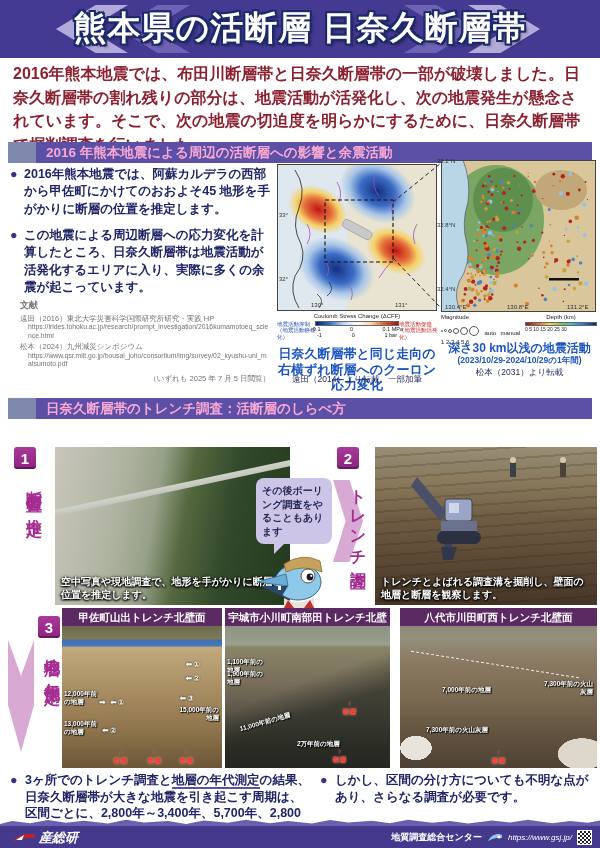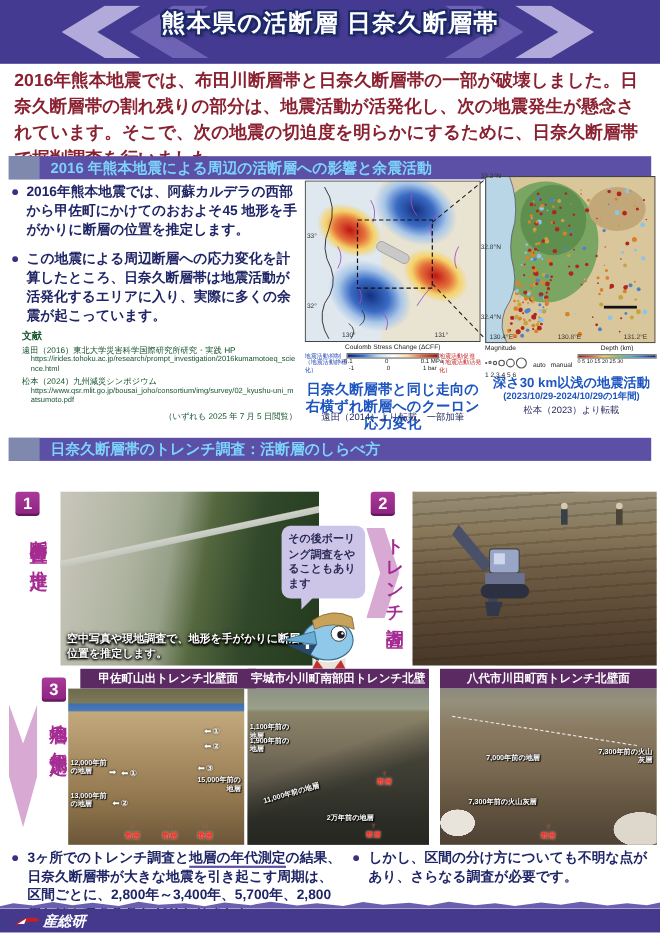--- a/index.html
+++ b/index.html
@@ -9,38 +9,38 @@
   .abs{position:absolute;}
 
   
   .banner{position:absolute;top:0;left:0;width:600px;height:58px;background:#453a92;overflow:hidden;}
   .chev{position:absolute;top:5px;height:48px;width:72px;}
   .chev.l1{left:56px;background:#b2aadb;clip-path:polygon(100% 0,55% 0,0 50%,55% 100%,100% 100%,45% 50%);}
   .chev.l2{left:118px;background:#6e63b5;clip-path:polygon(100% 0,55% 0,0 50%,55% 100%,100% 100%,45% 50%);}
   .chev.r1{left:468px;background:#b2aadb;clip-path:polygon(0 0,45% 0,100% 50%,45% 100%,0 100%,55% 50%);}
   .chev.r2{left:404px;background:#6e63b5;clip-path:polygon(0 0,45% 0,100% 50%,45% 100%,0 100%,55% 50%);}
   .banner h1{position:absolute;top:6px;left:0;width:100%;margin:0;text-align:center;
-     font-size:22px;font-weight:bold;letter-spacing:1px;color:#fff;
+     font-size:33px;font-weight:bold;letter-spacing:1px;color:#fff;
      text-shadow:-2px -2px 0 #1d2a6a,2px -2px 0 #1d2a6a,-2px 2px 0 #1d2a6a,2px 2px 0 #1d2a6a,
                  0 -2px 0 #1d2a6a,0 2px 0 #1d2a6a,-2px 0 0 #1d2a6a,2px 0 0 #1d2a6a,3px 3px 3px rgba(0,0,0,.35);}
 
   
   .intro{position:absolute;top:62px;left:13px;width:574px;margin:0;font-size:16px;line-height:1.48;
          font-weight:700;color:#8a2130;}
 
   
   .secbar{position:absolute;left:8px;width:584px;height:21px;background:#5b4fa6;
-          color:#7dd3fc;font-size:13.5px;font-weight:bold;line-height:21px;padding-left:38px;}
+          color:#f9a8d4;font-size:13.5px;font-weight:bold;line-height:21px;padding-left:38px;}
   .secbar .blk{position:absolute;left:0;top:0;width:28px;height:21px;background:#7e89ad;}
 
   
   .bullet{position:absolute;display:flex;font-size:12.5px;font-weight:700;line-height:1.38;color:#1f2566;}
   .bullet .dot{flex:0 0 14px;color:#3b2f86;}
   .bullet .dot::before{content:"●";}
-  .refs{position:absolute;left:20px;top:299px;width:250px;color:#14532d;}
+  .refs{position:absolute;left:20px;top:299px;width:250px;color:#737373;}
   .refs .rlabel{font-size:9px;font-weight:bold;margin:0;}
   .refs .rline{font-size:7.5px;margin:2px 0 0 0;line-height:1.25;}
   .refs .rurl{font-size:6.8px;margin:0 0 0 8px;line-height:1.25;word-break:break-all;}
   .refs .raccess{font-size:7.5px;text-align:right;margin-top:5px;}
 
   
   .figbox svg{display:block;}
   .cap-blue{color:#1d55c0;font-weight:bold;line-height:1.2;text-align:center;}
   .credit{color:#252a60;font-size:8.5px;text-align:center;}
   .ticklab{position:absolute;font-size:6px;color:#333;}
@@ -460,21 +460,21 @@
         <div class="legend-small">1  2  3  4  5  6</div>
       </div>
       <div class="abs" style="left:84px;top:0;width:72px;">
         <div class="legend-small" style="text-align:center;">Depth (km)</div>
         <div class="depthbar" style="margin-top:2px;"></div>
         <div class="legend-small" style="font-size:5px;">0    5   10   15   20   25   30</div>
       </div>
     </div>
     <figcaption class="cap-blue abs" style="top:181px;left:0;width:157px;font-size:12px;">深さ30 km以浅の地震活動</figcaption>
     <div class="cap-blue abs" style="top:195px;left:0;width:157px;font-size:8.5px;font-weight:bold;">(2023/10/29-2024/10/29の1年間)</div>
-    <div class="credit abs" style="top:207px;left:0;width:157px;">松本（2023）より転載</div>
+    <div class="credit abs" style="top:207px;left:0;width:157px;">松本（2031）より転載</div>
   </figure>
 
   <div class="secbar" style="top:398px;">
     <span class="blk"></span>
     <span>日奈久断層帯のトレンチ調査：活断層のしらべ方</span>
   </div>
 
 
   <div class="badge" style="top:447px;left:14px;">1</div>
   <div class="vlabel" style="top:478px;left:23px;">断層位置の推定</div>
@@ -518,27 +518,28 @@
       <rect x="46" y="42" width="10" height="10" fill="#cfd8ea"></rect>
       <rect x="38" y="60" width="36" height="10" fill="#6a7290"></rect>
       <rect x="34" y="70" width="44" height="13" rx="6.5" fill="#2c3040"></rect>
     </svg>
     <svg class="abs" style="left:130px;top:8px;" width="70" height="26" viewBox="0 0 70 26">
       <circle cx="8" cy="5" r="3" fill="#d8c8b0"></circle>
         <rect x="5" y="8" width="6" height="14" fill="#384048"></rect>
       <circle cx="58" cy="5" r="3" fill="#d8c8b0"></circle>
         <rect x="55" y="8" width="6" height="14" fill="#4a4438"></rect>
     </svg>
+    <div class="photo-cap">トレンチとよばれる調査溝を掘削し、壁面の地層と断層を観察します。</div>
   </div>
 
   <div class="bigarrow-d" style="top:640px;left:8px;width:26px;height:112px;"></div>
   <div class="badge" style="top:616px;left:38px;">3</div>
   <div class="vlabel" style="top:646px;left:41px;">地層の年代測定</div>
 
-  <div class="thead" style="top:608px;left:62px;width:160px;margin-left:11px;">甲佐町山出トレンチ北壁面</div>
+  <div class="thead" style="top:608px;left:62px;width:160px;">甲佐町山出トレンチ北壁面</div>
   <div class="photo" style="top:626px;left:62px;width:160px;height:142px;
        background:
         linear-gradient(#6d6a4e 0%,#7d7a58 9%,#3f6fb0 10%,#4a7ab8 14%,#c2a97c 15%,#ad9268 40%,#93784f 70%,#6b5638 100%);">
     <span class="ann" style="left:2px;top:64px;width:34px;">12,000年前の地層</span>
     <span class="marker" style="left:36px;top:72px;transform:scaleX(-1);"></span>
       <span class="marker" style="left:48px;top:72px;">①</span>
     <span class="ann" style="left:2px;top:94px;width:34px;">13,000年前の地層</span>
     <span class="marker" style="left:40px;top:100px;">②</span>
     <span class="marker" style="right:22px;top:34px;">①</span>
     <span class="marker" style="right:22px;top:48px;">②</span>
@@ -586,15 +587,24 @@
 
   <div class="ridge"></div>
   <footer class="footer">
     <div class="aist">
       <svg width="24" height="12" viewBox="0 0 24 12">
         <path d="M1 10 C7 2 17 1 23 3 L23 6 C16 5 8 7 1 10 Z" fill="#c32026"></path>
         <path d="M4 8 L12 3 L10 8 Z" fill="#fff"></path>
       </svg>
       <span>産総研</span>
     </div>
+    <div class="gsjgrp">
+      <span class="gsjname">地質調査総合センター</span>
+      <svg width="16" height="10" viewBox="0 0 16 10">
+        <path d="M1 8 C5 1 11 0 15 2 L15 5 C10 4 5 6 1 8 Z" fill="#8fc3e8"></path>
+        <circle cx="12" cy="4" r="1.6" fill="#fff"></circle>
+      </svg>
+      <span class="gsjurl">https://www.gsj.jp/</span>
+      <span class="qr"></span>
+    </div>
   </footer>
 
 </div>
 
 </body></html>

